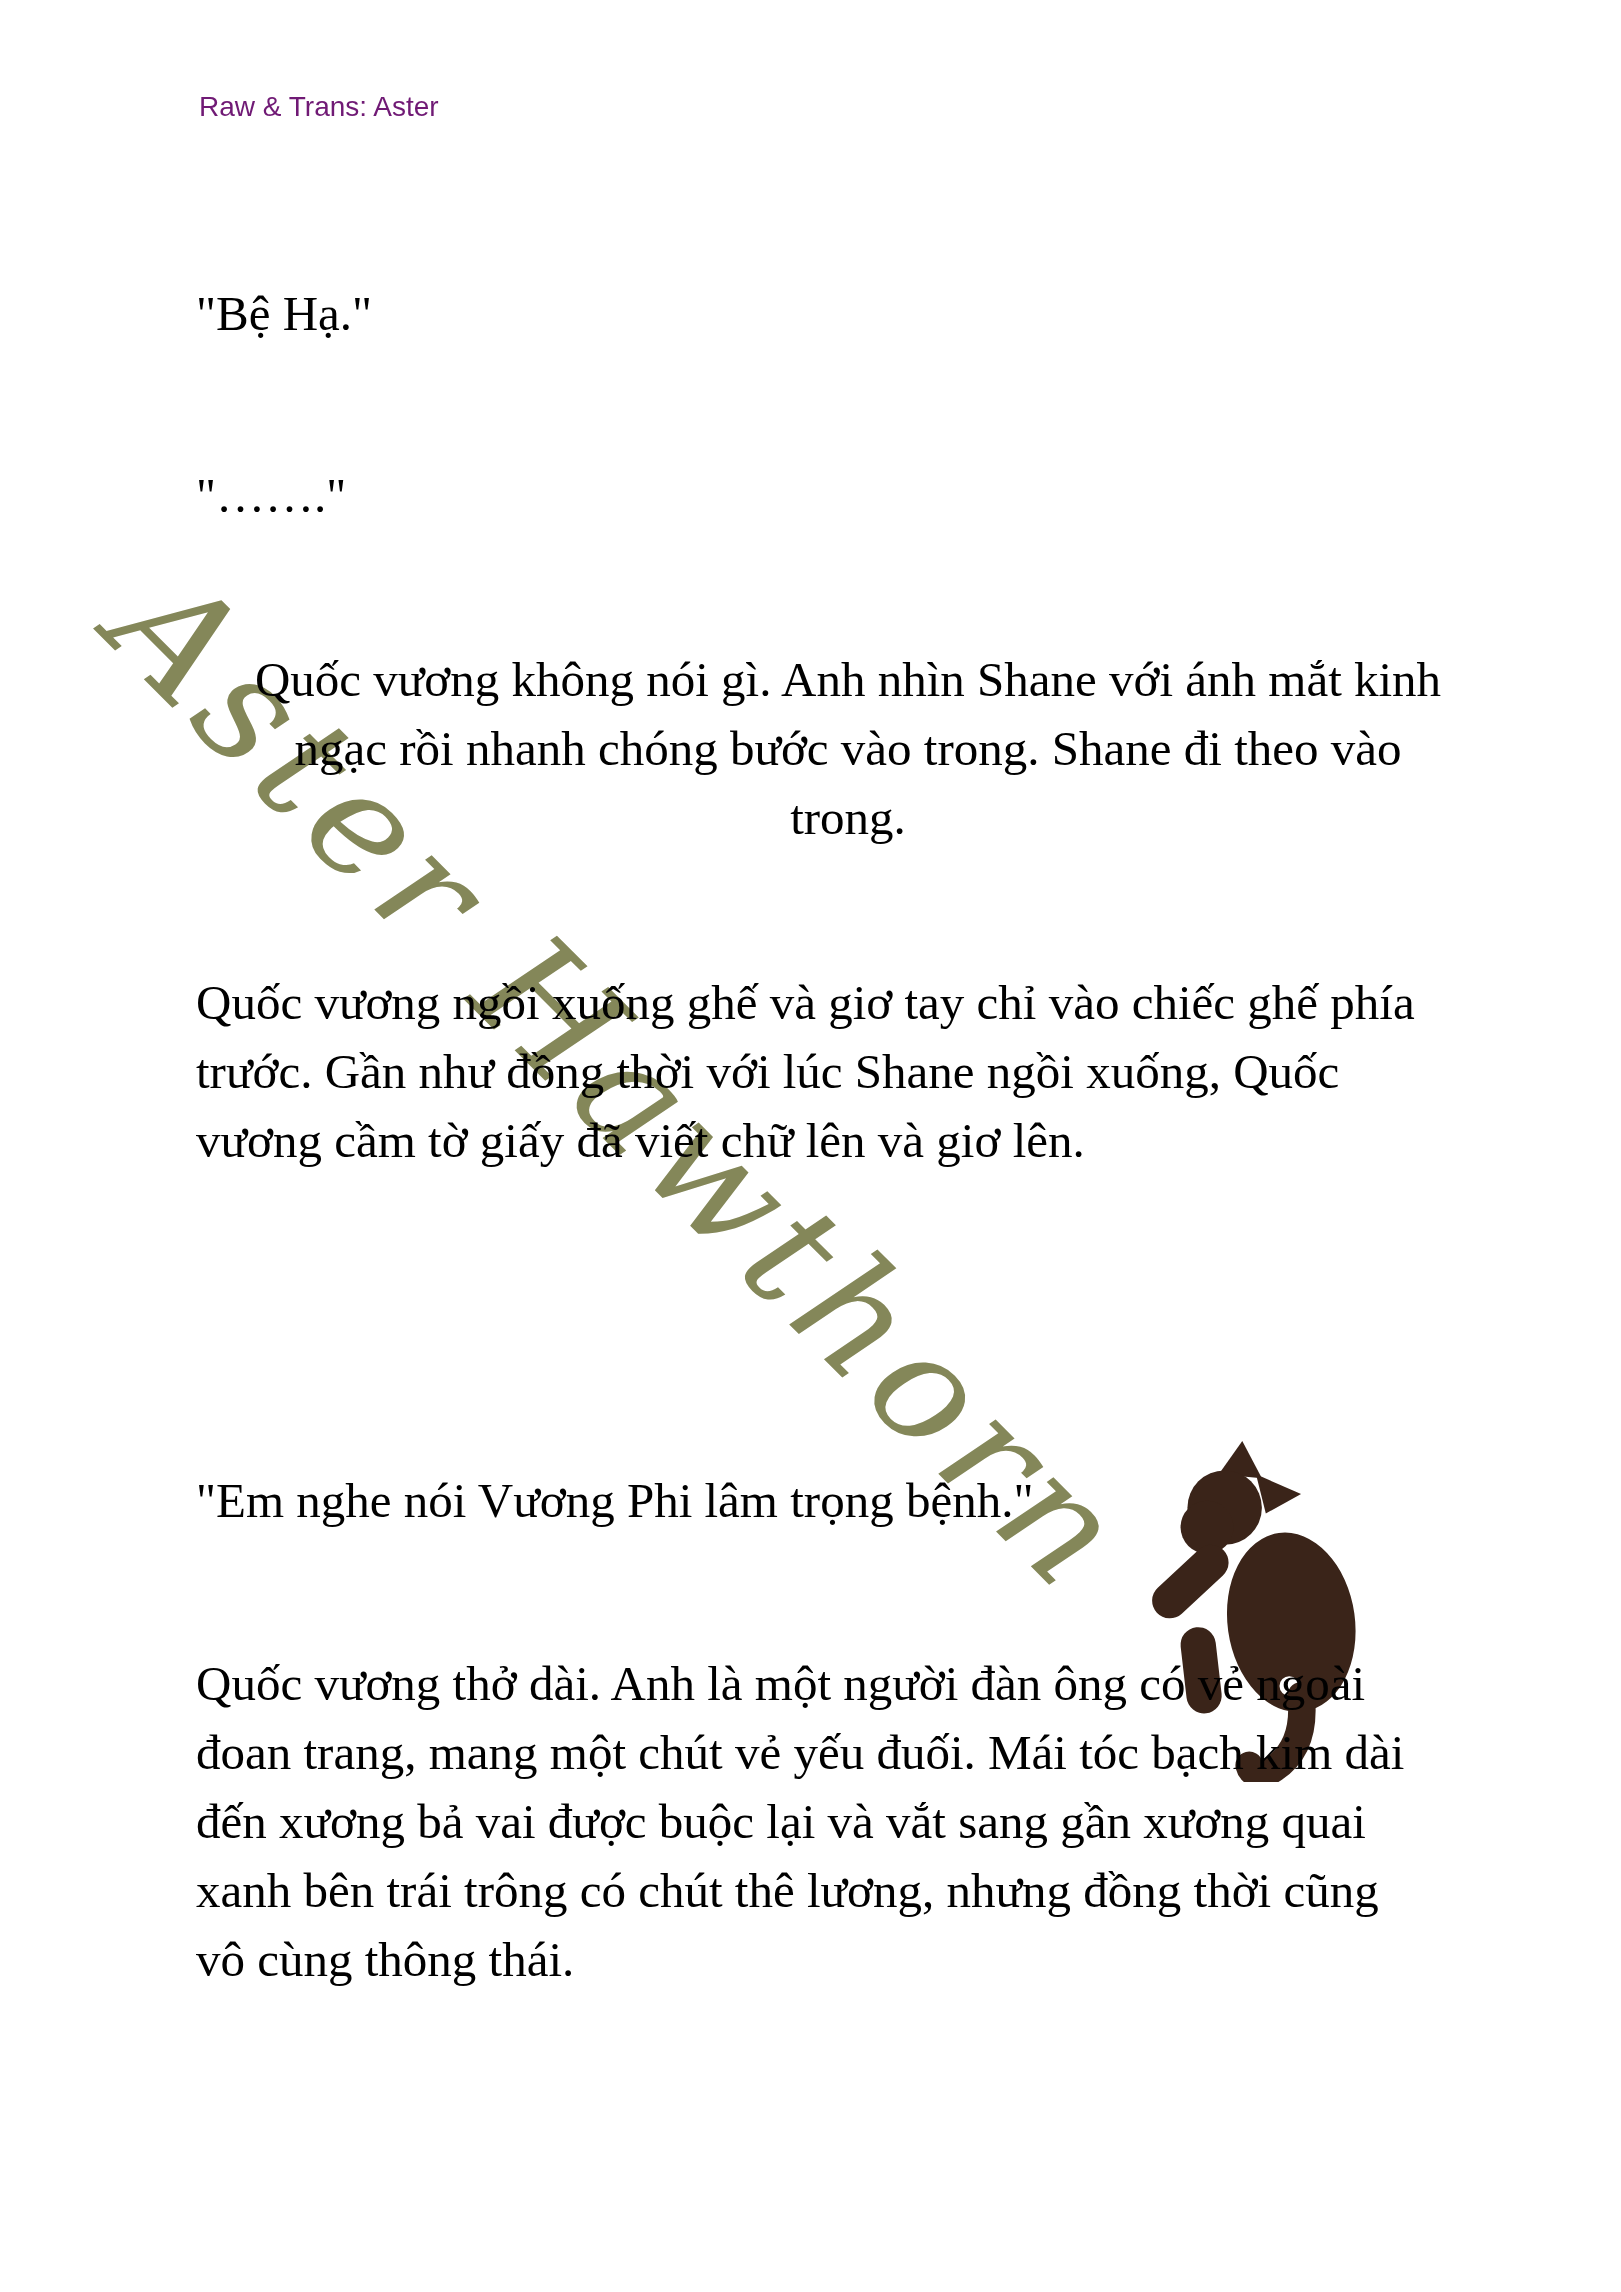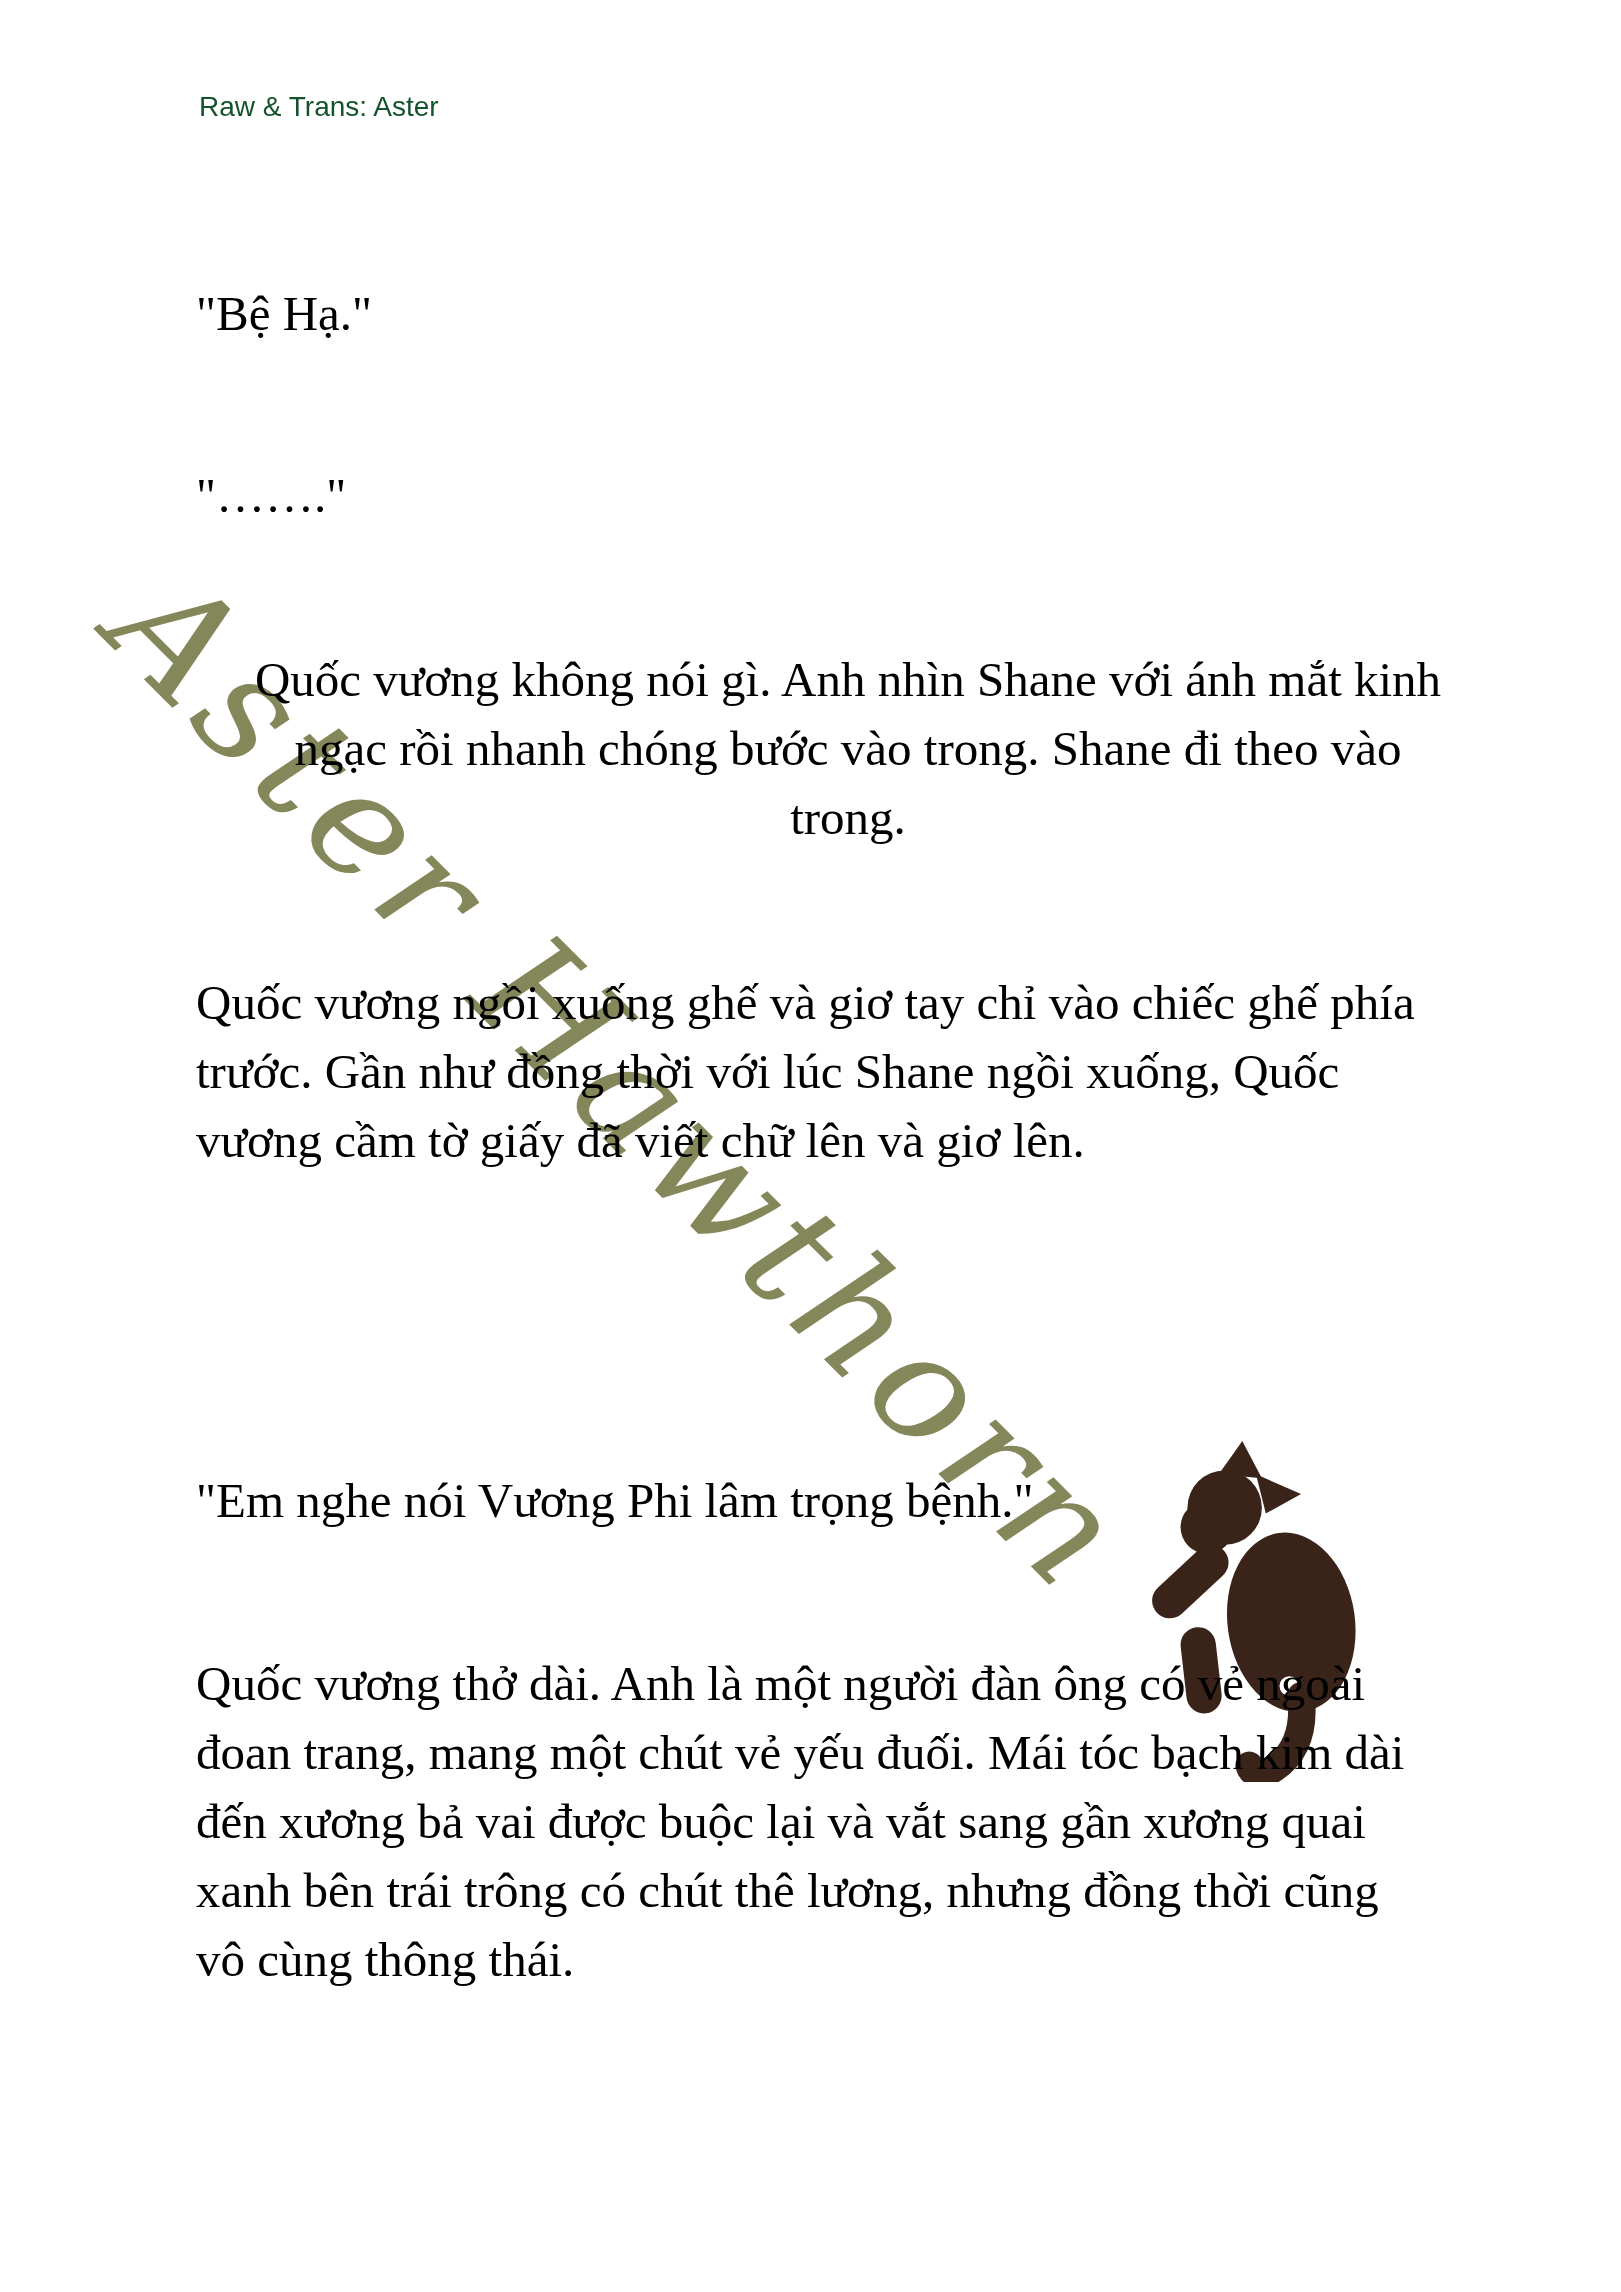--- a/index.html
+++ b/index.html
@@ -13,21 +13,21 @@
     background:#ffffff;
     overflow:hidden;
     font-family:"Liberation Serif", serif;
     color:#000;
   }
   .header-credit{
     position:absolute;
     left:199px;top:91px;
     font-family:"Liberation Sans", sans-serif;
     font-size:28px;
-    color:#14532d;
+    color:#701a75;
     z-index:2;
   }
   .watermark{
     position:absolute;
     left:201px;top:537px;
     transform:rotate(45deg);
     transform-origin:0 0;
     font-family:"DejaVu Serif", serif;
     font-style:italic;
     font-size:152px;

